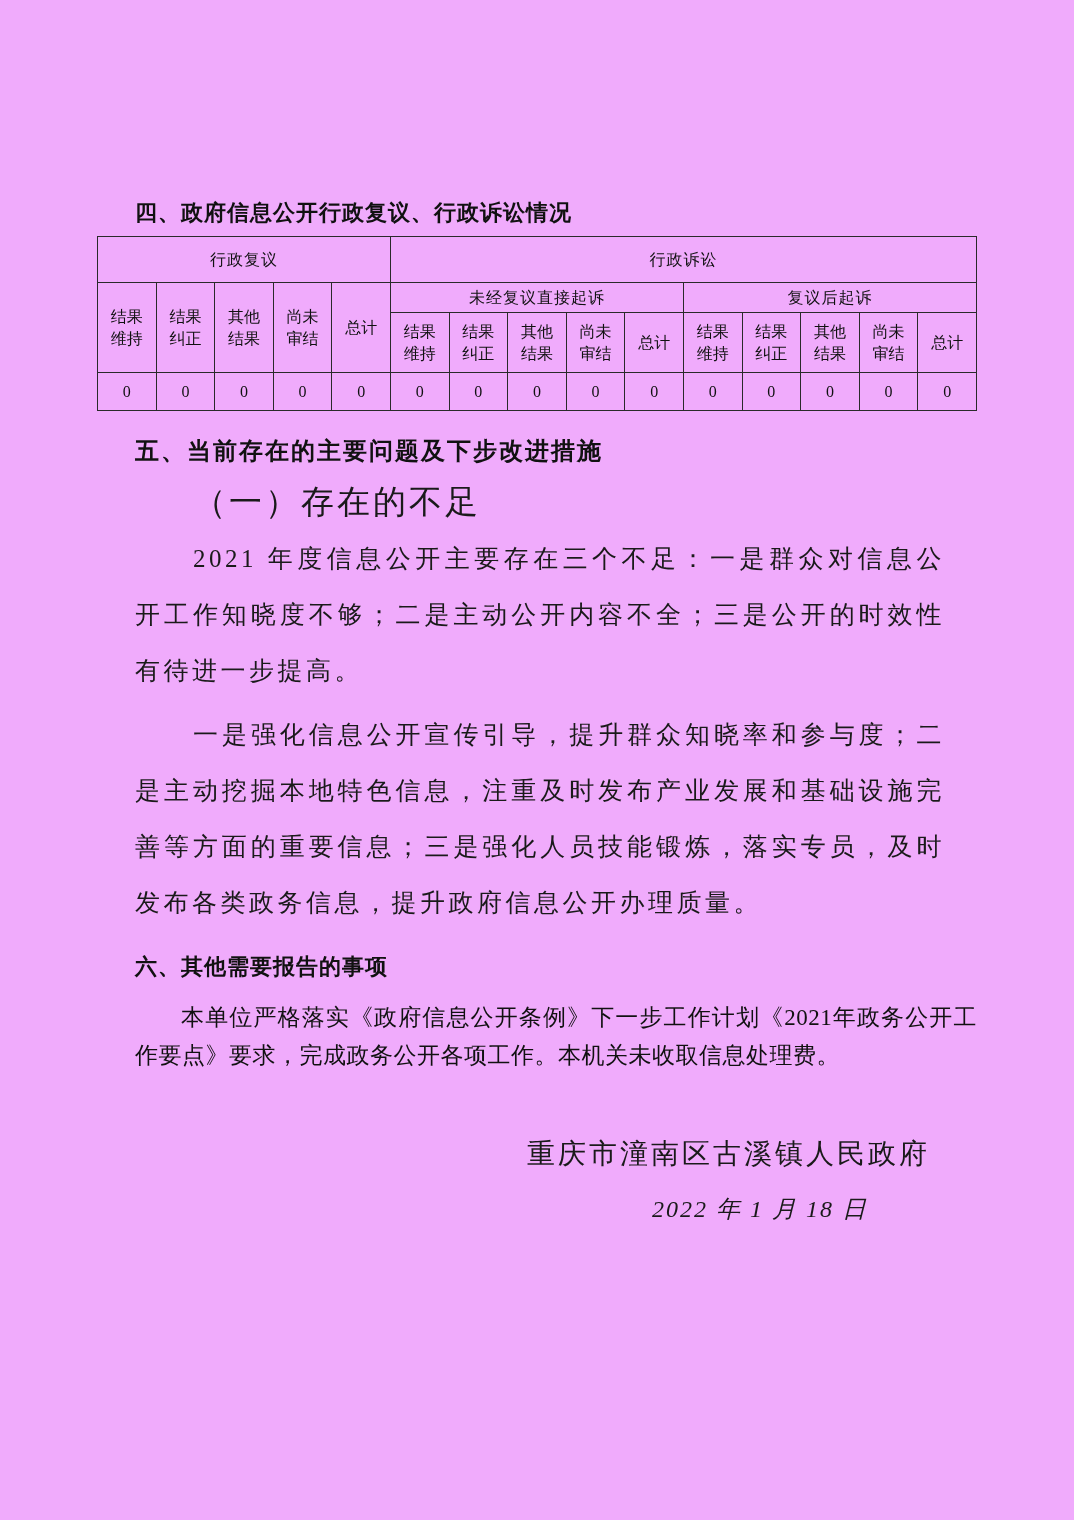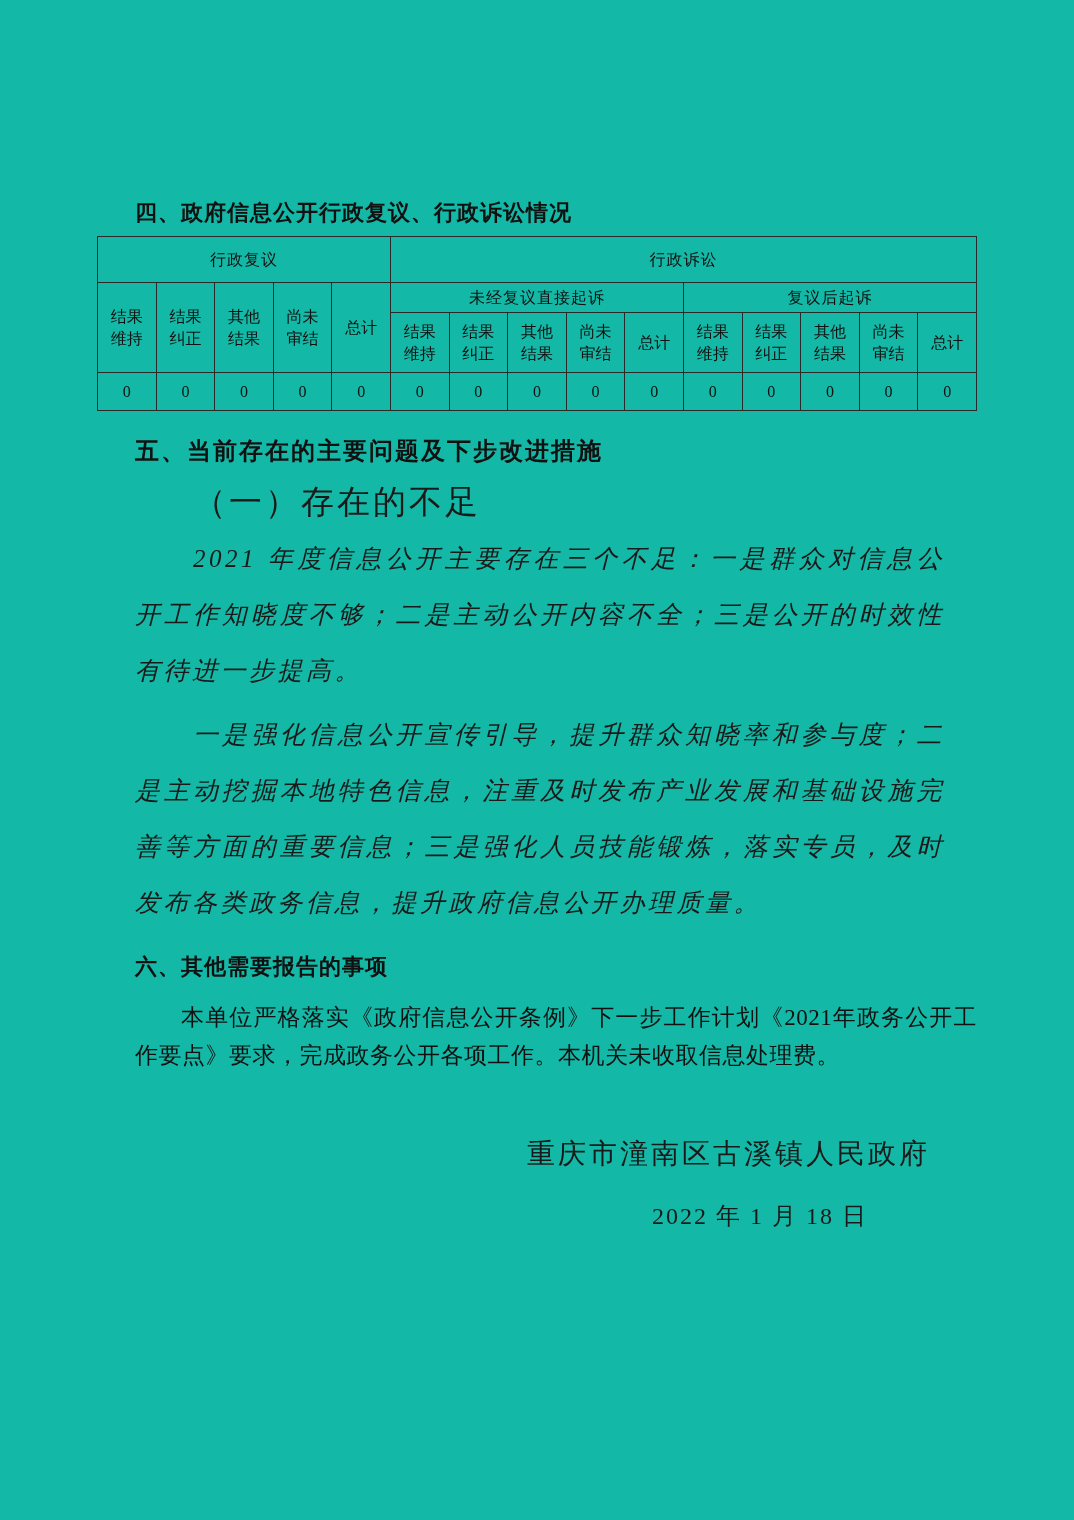--- a/index.html
+++ b/index.html
@@ -2,21 +2,21 @@
 <html><head>
 <meta charset="utf-8">
 <style>
   * { margin: 0; padding: 0; box-sizing: border-box; }
   html, body { background: #ffffff; }
   .page {
     position: relative;
     width: 1074px;
     height: 1520px;
     margin: 0 auto;
-    background: #14b8a6;
+    background: #f0abfc;
     color: #000000;
     font-family: "Liberation Serif", serif;
     overflow: hidden;
   }
   .content { padding-top: 198px; }
 
   .heading {
     margin-left: 135px;
     margin-right: 100px;
     font-family: "Liberation Sans", sans-serif;
@@ -60,21 +60,21 @@
 
   .body-text {
     margin-left: 135px;
     margin-right: 129px;
     font-size: 25px;
     line-height: 56px;
     letter-spacing: 3.5px;
     text-align: justify;
     color: #1a1a1a;
   }
-  .indent { text-indent: 58px; font-style: italic; }
+  .indent { text-indent: 58px; }
   .subhead {
     margin-top: 14px;
     margin-left: 135px;
     text-indent: 58px;
     font-size: 33px;
     line-height: 42px;
     letter-spacing: 3px;
     color: #1a1a1a;
   }
   .para { margin-top: 8px; }
@@ -94,27 +94,28 @@
   .signature {
     margin-top: 62px;
     margin-right: 144px;
     text-align: right;
     font-size: 28px;
     line-height: 34px;
     letter-spacing: 3px;
     color: #1a1a1a;
   }
   .sign-date {
-    margin-top: 28px;
+    margin-top: 21px;
     margin-right: 206px;
     text-align: right;
     font-size: 24px;
     line-height: 34px;
     letter-spacing: 2px;
     color: #1a1a1a;
+    font-style: italic;
   }
 </style>
 </head>
 <body>
 
 <div class="page">
   <div class="content">
 
     <div class="heading h4">四、政府信息公开行政复议、行政诉讼情况</div>
 

